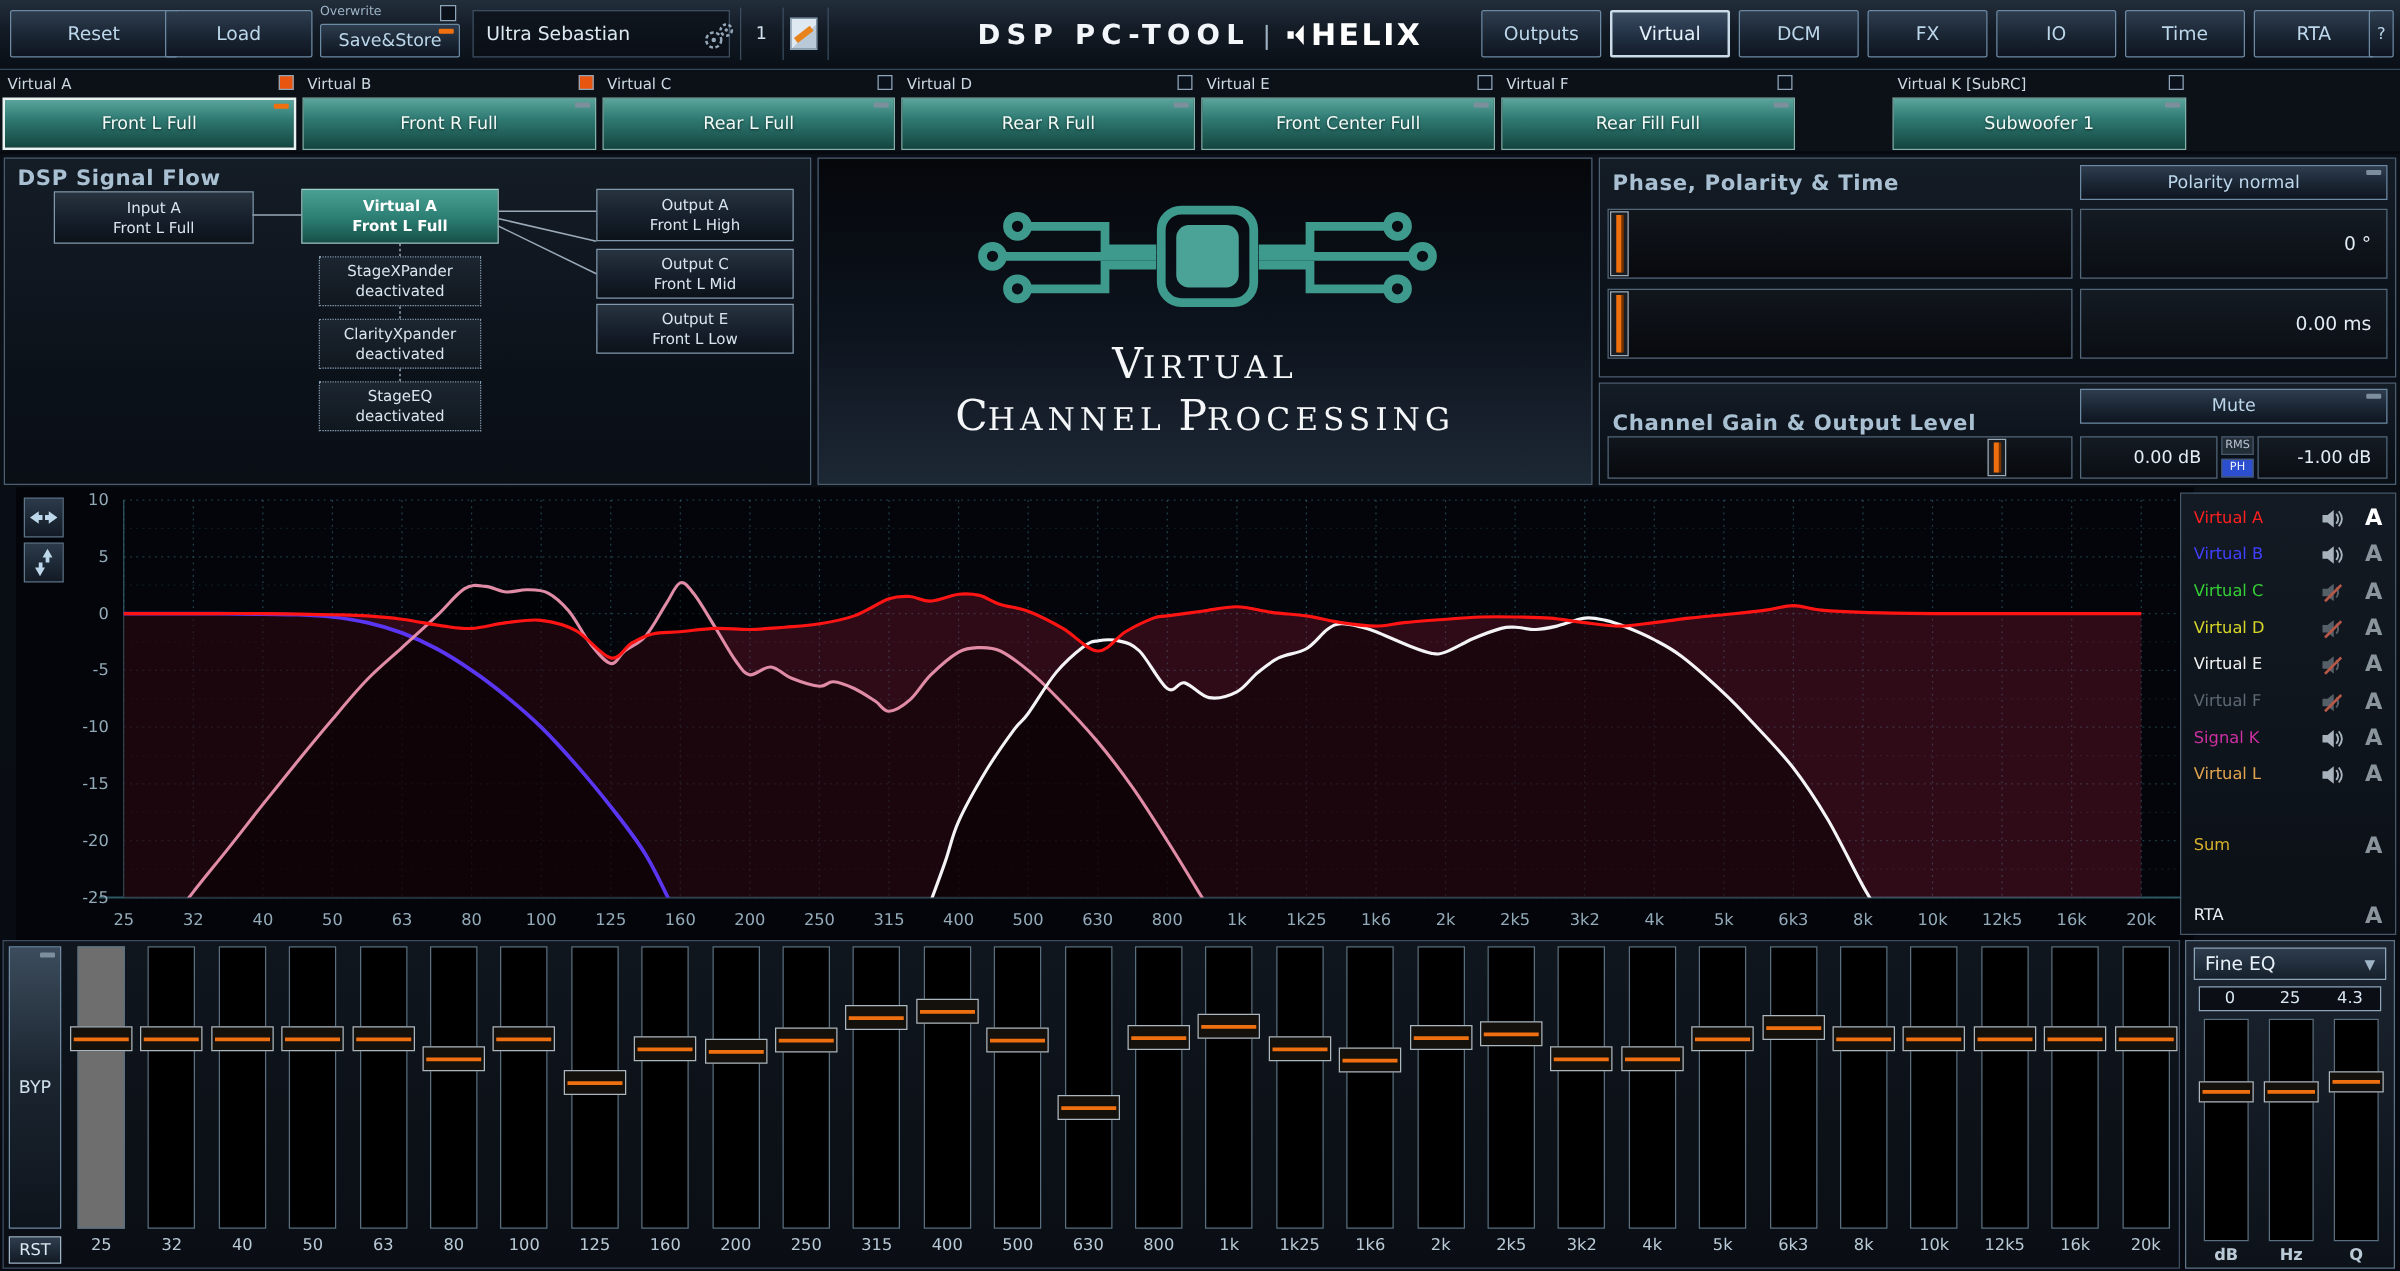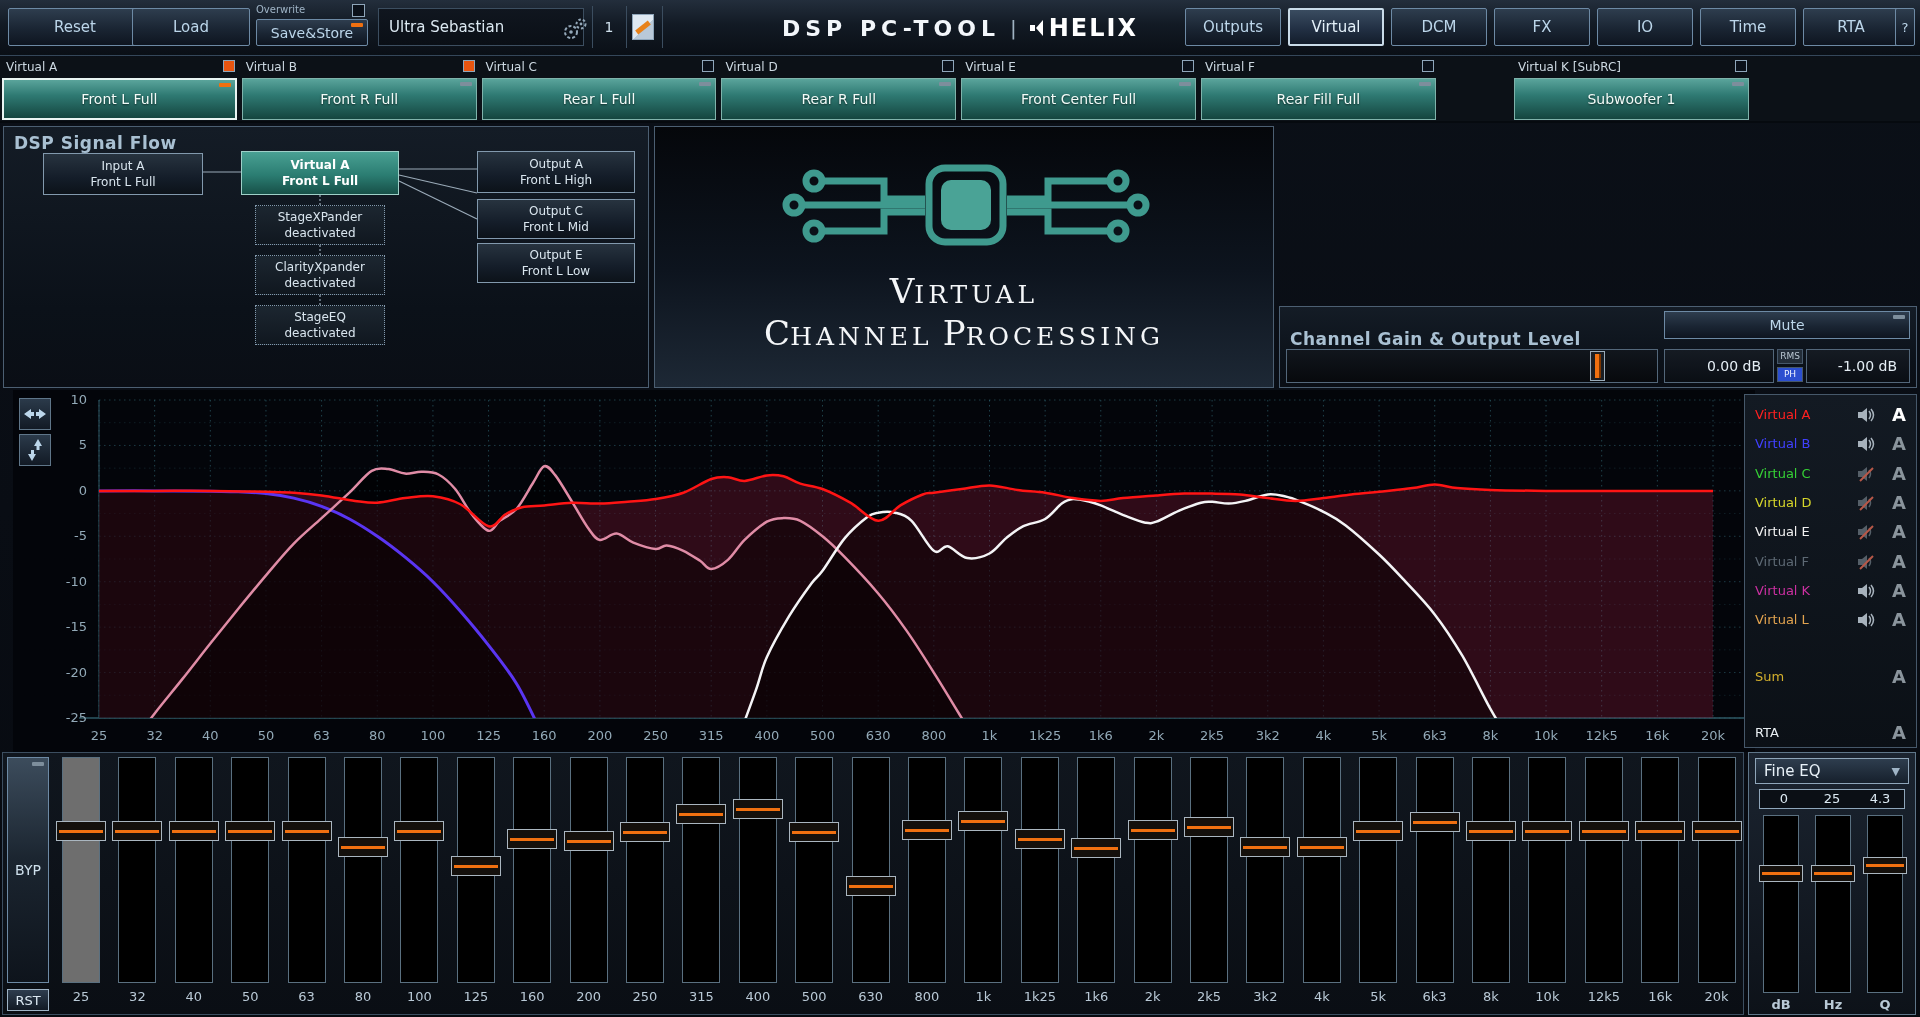--- a/index.html
+++ b/index.html
@@ -283,20 +283,35 @@
         </g>
         <rect x="167" y="39" width="50" height="50" rx="10" fill="#4aa396"></rect>
       </svg>
       <div class="brand-text">
         <div class="sc"><b>V</b><span id="w1rest">IRTUAL</span></div>
         <div class="sc" style="margin-top:2px;"><b>C</b><span id="w2rest">HANNEL</span>&nbsp;&nbsp;<b>P</b><span id="w3rest">ROCESSING</span></div>
       </div>
     </div>
   </div>
 
+  <div class="panel" style="left:1279px;top:126px;width:638px;height:176px;">
+    <h2 style="position:absolute;left:10px;top:10px;">Phase, Polarity &amp; Time</h2>
+    <div class="pbtn" style="left:384px;top:5px;width:246px;height:28px;">
+      <span>Polarity normal</span>
+      <span class="gray-dash"></span>
+    </div>
+    <div class="hslider" style="left:6px;top:40px;width:372px;height:56px;">
+      <div class="hhandle" style="left:1px;"></div>
+    </div>
+    <div class="valbox" style="left:384px;top:40px;width:246px;height:56px;">0 °</div>
+    <div class="hslider" style="left:6px;top:104px;width:372px;height:56px;">
+      <div class="hhandle" style="left:1px;"></div>
+    </div>
+    <div class="valbox" style="left:384px;top:104px;width:246px;height:56px;">0.00 ms</div>
+  </div>
 
   <div class="panel" style="left:1279px;top:306px;width:638px;height:82px;">
     <h2 style="position:absolute;left:10px;top:22px;">Channel Gain &amp; Output Level</h2>
     <div class="pbtn" style="left:384px;top:4px;width:246px;height:28px;">
       <span>Mute</span>
       <span class="gray-dash"></span>
     </div>
     <div class="hslider" style="left:6px;top:42px;width:372px;height:34px;">
       <div class="hhandle" style="left:303px;"></div>
     </div>
@@ -473,21 +488,21 @@
       <div class="chrow" style="top: 154.5px;">
         <span class="nm" style="color:#5d6974">Virtual F</span>
         <span class="spk"><svg width="20" height="18" viewBox="0 0 20 18">
             <path d="M1 6 L5 6 L10 2 L10 16 L5 12 L1 12 Z" fill="#555f68"></path>
             <path d="M12 5 Q15 9 12 13" stroke="#555f68" stroke-width="1.5" fill="none"></path>
             <line x1="3" y1="16" x2="16" y2="3" stroke="#b85848" stroke-width="2"></line>
           </svg></span>
         <span class="ab ">A</span>
       </div>
       <div class="chrow" style="top: 183.8px;">
-        <span class="nm" style="color:#cc30a2">Virtual K</span>
+        <span class="nm" style="color:#cc30a2">Signal K</span>
         <span class="spk"><svg width="20" height="18" viewBox="0 0 20 18">
             <path d="M1 6 L5 6 L10 2 L10 16 L5 12 L1 12 Z" fill="#a7b2bc"></path>
             <path d="M12 5 Q15 9 12 13" stroke="#a7b2bc" stroke-width="1.5" fill="none"></path>
             <path d="M14 3 Q19 9 14 15" stroke="#a7b2bc" stroke-width="1.5" fill="none"></path>
           </svg></span>
         <span class="ab ">A</span>
       </div>
       <div class="chrow" style="top: 213.1px;">
         <span class="nm" style="color:#e2a34f">Virtual L</span>
         <span class="spk"><svg width="20" height="18" viewBox="0 0 20 18">

